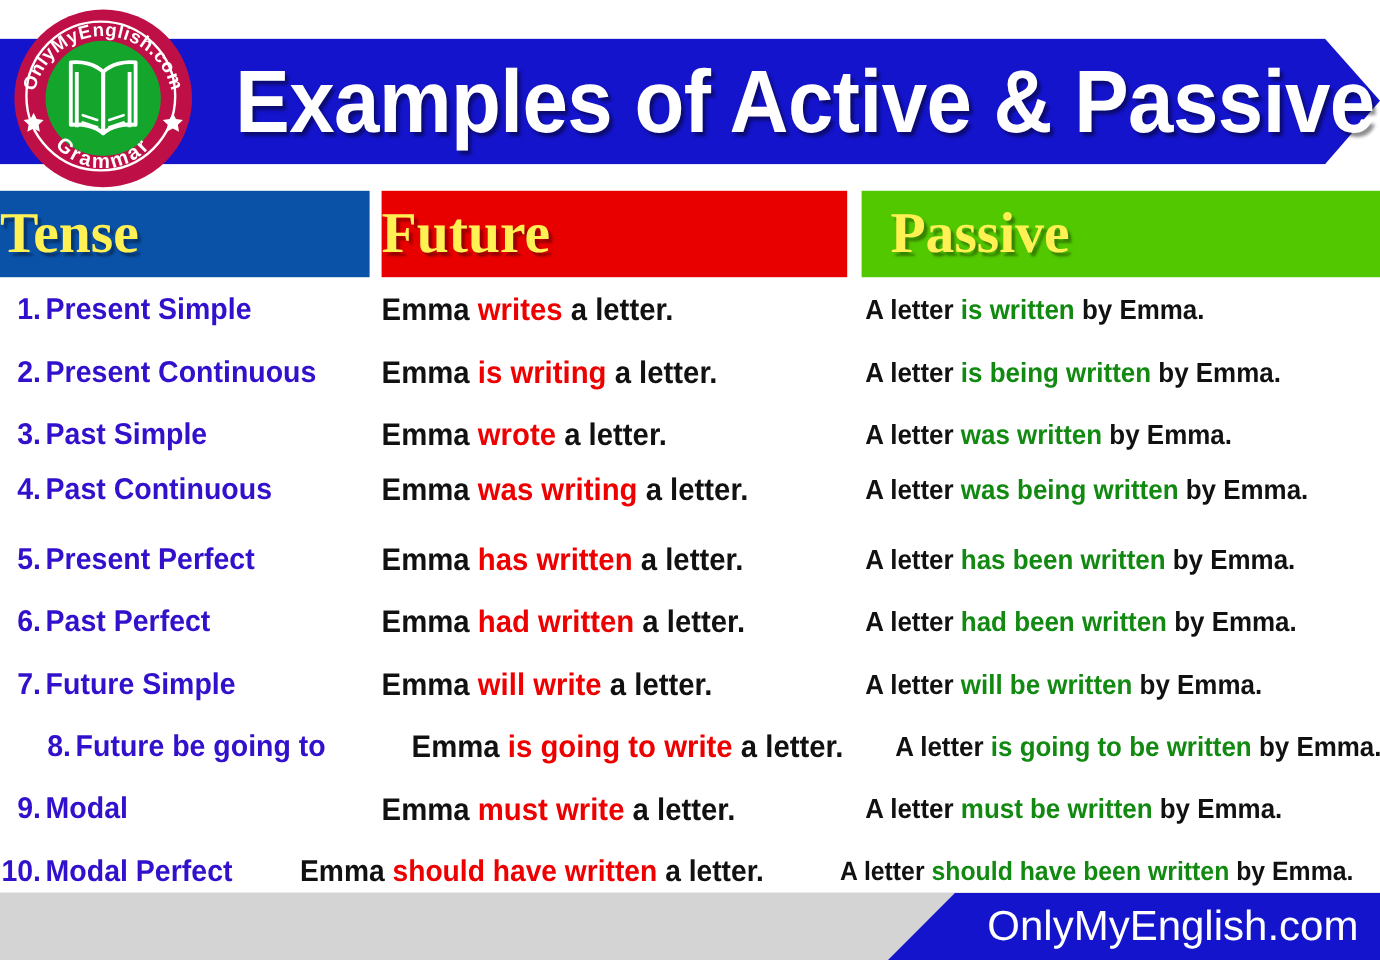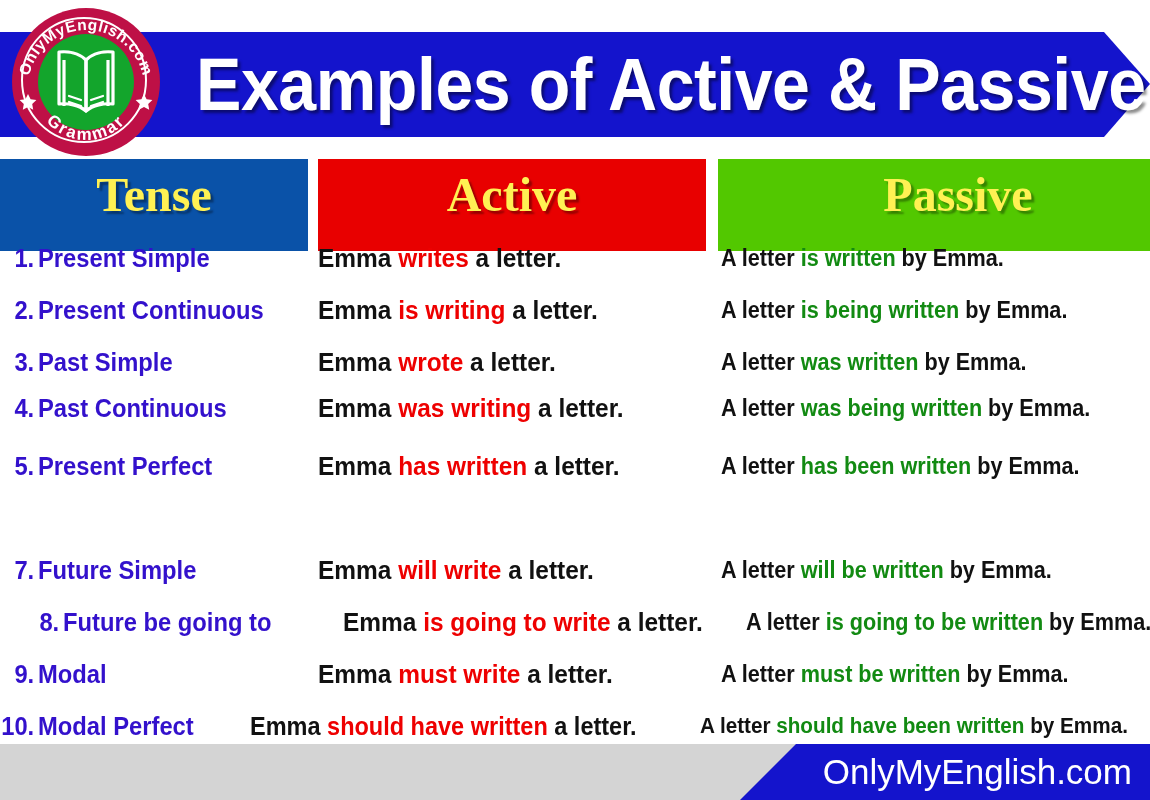--- a/index.html
+++ b/index.html
@@ -111,22 +111,22 @@
   #col-headers {
     position: absolute;
     left: 0;
     top: 159px;
     width: 1150px;
     height: 72px;
   }
   .col-head {
     position: absolute;
     top: 0;
-    height: 92px;
-    text-align: center;
+    height: 72px;
+    text-align: left;
     color: #FFF153;
     font-family: "Liberation Serif", serif;
     font-weight: bold;
     font-size: 48px;
     line-height: 72px;
     white-space: nowrap;
     text-shadow: 3px 3px 2px rgba(0,0,0,0.35);
   }
   #col-head-tense {
     left: 0;
@@ -309,21 +309,21 @@
         <line x1="31" y1="68" x2="43" y2="72"></line>
         <line x1="65" y1="62" x2="53" y2="66"></line>
         <line x1="65" y1="68" x2="53" y2="72"></line>
       </g>
     </svg>
   </div>
 </div>
 
 <div id="col-headers">
   <div id="col-head-tense" class="col-head">Tense</div>
-  <div id="col-head-active" class="col-head">Active</div>
+  <div id="col-head-active" class="col-head">Future</div>
   <div id="col-head-passive" class="col-head">Passive</div>
 </div>
 
 <div id="table-body">
     <div class="row" id="row-1" style="top: 0px;">
       <div class="cell-tense"><span class="num">1.</span><span>Present Simple</span></div>
       <div class="cell-active"><span>Emma </span><span class="hl-red">writes</span><span> a letter.</span></div>
       <div class="cell-passive"><span>A letter </span><span class="hl-green">is written</span><span> by Emma.</span></div>
     </div>
     <div class="row" id="row-2" style="top: 52px;">
@@ -339,20 +339,25 @@
     <div class="row" id="row-4" style="top: 150px;">
       <div class="cell-tense"><span class="num">4.</span><span>Past Continuous</span></div>
       <div class="cell-active"><span>Emma </span><span class="hl-red">was writing</span><span> a letter.</span></div>
       <div class="cell-passive"><span>A letter </span><span class="hl-green">was being written</span><span> by Emma.</span></div>
     </div>
     <div class="row" id="row-5" style="top: 208px;">
       <div class="cell-tense"><span class="num">5.</span><span>Present Perfect</span></div>
       <div class="cell-active"><span>Emma </span><span class="hl-red">has written</span><span> a letter.</span></div>
       <div class="cell-passive"><span>A letter </span><span class="hl-green">has been written</span><span> by Emma.</span></div>
     </div>
+    <div class="row" id="row-6" style="top: 260px;">
+      <div class="cell-tense"><span class="num">6.</span><span>Past Perfect</span></div>
+      <div class="cell-active"><span>Emma </span><span class="hl-red">had written</span><span> a letter.</span></div>
+      <div class="cell-passive"><span>A letter </span><span class="hl-green">had been written</span><span> by Emma.</span></div>
+    </div>
     <div class="row" id="row-7" style="top: 312px;">
       <div class="cell-tense"><span class="num">7.</span><span>Future Simple</span></div>
       <div class="cell-active"><span>Emma </span><span class="hl-red">will write</span><span> a letter.</span></div>
       <div class="cell-passive"><span>A letter </span><span class="hl-green">will be written</span><span> by Emma.</span></div>
     </div>
     <div class="row" id="row-8" style="top: 364px; margin-left: 25px;">
       <div class="cell-tense"><span class="num">8.</span><span>Future be going to</span></div>
       <div class="cell-active"><span>Emma </span><span class="hl-red">is going to write</span><span> a letter.</span></div>
       <div class="cell-passive"><span>A letter </span><span class="hl-green">is going to be written</span><span> by Emma.</span></div>
     </div>

